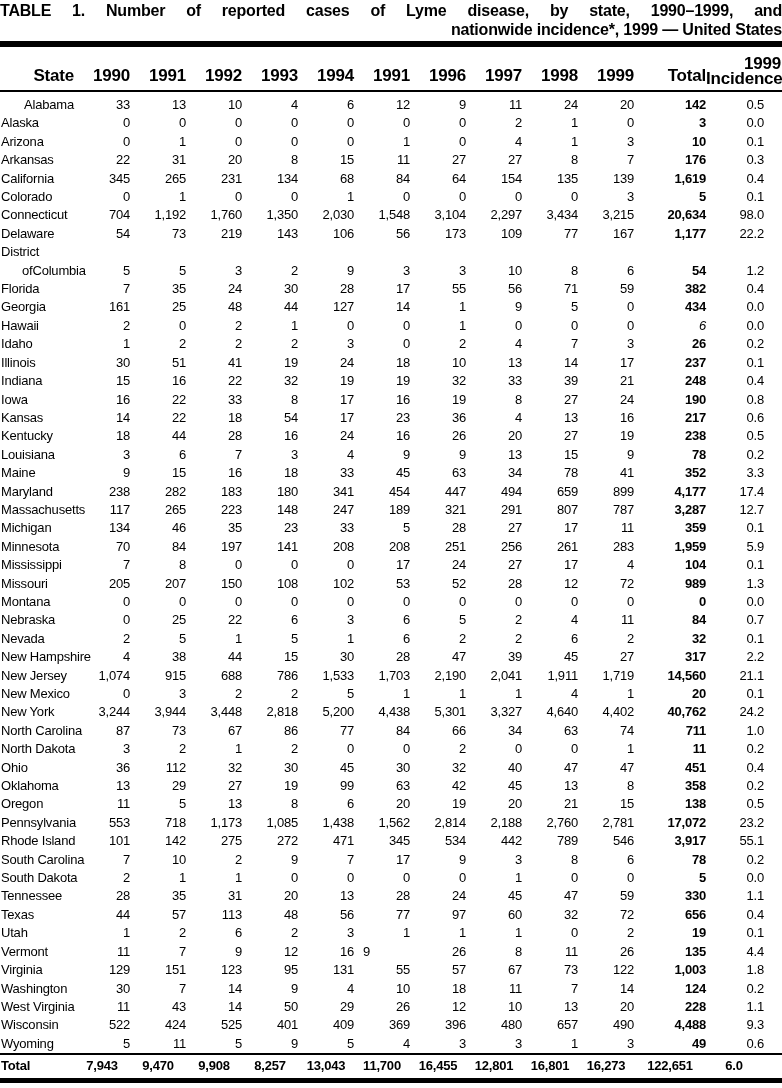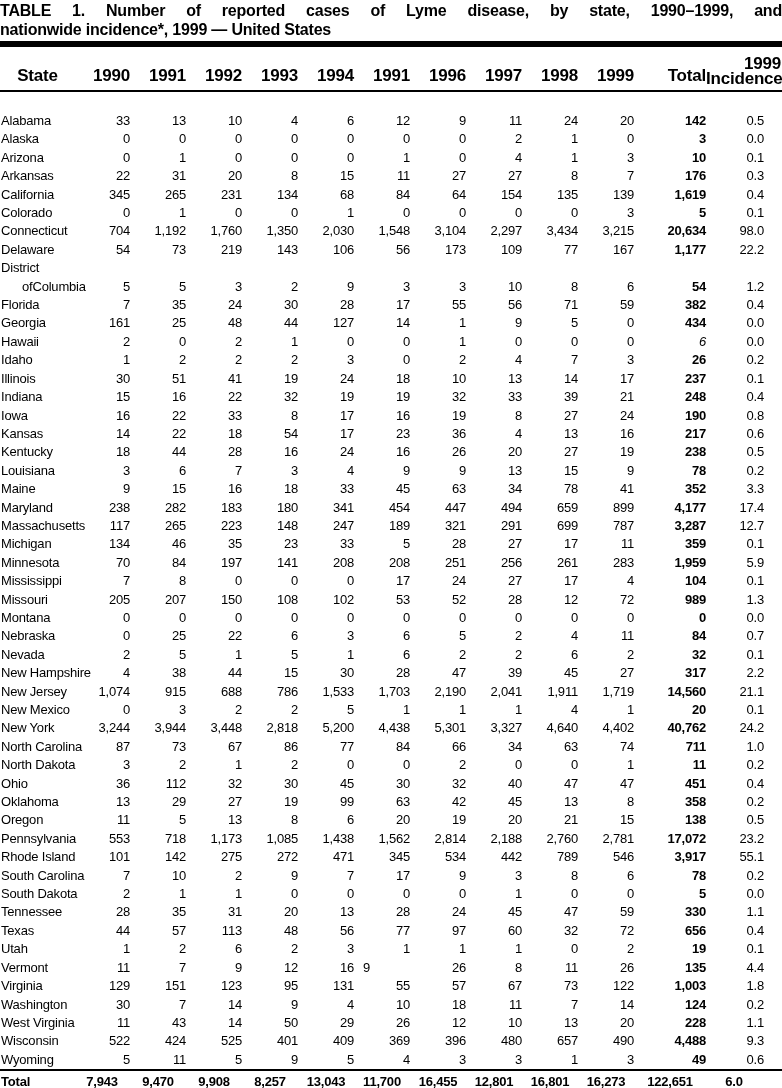--- a/index.html
+++ b/index.html
@@ -13,20 +13,21 @@
   .page { width: 782px; }
 
   
   .title-block { padding-top: 1px; }
   .title-line {
     font-weight: bold;
     font-size: 16px;
     line-height: 19px;
     letter-spacing: -0.2px;
     white-space: nowrap;
+    text-align: right;
   }
   .title-line.justified {
     white-space: normal;
     text-align: justify;
     text-align-last: justify;
   }
 
   .thick-rule { height: 6px; background: #000; margin-top: 2px; }
   .thick-rule.bottom { height: 5px; margin-top: 0; }
 
@@ -43,33 +44,33 @@
 
   thead th {
     font-weight: bold;
     font-size: 17px;
     letter-spacing: -0.2px;
     vertical-align: bottom;
     padding: 9px 0 4px 0;
     border-bottom: 2px solid #000;
     white-space: nowrap;
   }
-  thead th.state { text-align: center; padding-left: 1px; }
+  thead th.state { text-align: right; padding-left: 1px; }
   thead th.num   { text-align: right; margin-top: 44px; }
   thead th.inc   { text-align: right; line-height: 15px; padding-right: 1px; }
 
   tbody td {
     font-size: 13px;
     letter-spacing: -0.2px;
     line-height: 18.4px;
     padding: 0;
     vertical-align: bottom;
     white-space: nowrap;
   }
-  tbody tr:first-child td { padding-top: 20px; }
+  tbody tr:first-child td { padding-top: 4px; text-align: right; }
   td.state { text-align: left; padding-left: 1px; }
   td.num   { text-align: right; }
   td.num.leftq { text-align: left; padding-left: 9px; }
   td.total { font-weight: bold; }
   td.total.italic { font-weight: normal; font-style: italic; }
   td.inc   { padding-right: 18px; }
   .indent2 { padding-left: 21px; }
 
   tfoot td {
     font-weight: bold;
@@ -460,21 +461,21 @@
         <tr>
           <td class="state">Massachusetts</td>
           <td class="num">117</td>
           <td class="num">265</td>
           <td class="num">223</td>
           <td class="num">148</td>
           <td class="num">247</td>
           <td class="num">189</td>
           <td class="num">321</td>
           <td class="num">291</td>
-          <td class="num">699</td>
+          <td class="num">807</td>
           <td class="num">787</td>
           <td class="num total">3,287</td>
           <td class="num inc">12.7</td>
         </tr>
         <tr>
           <td class="state">Michigan</td>
           <td class="num">134</td>
           <td class="num">46</td>
           <td class="num">35</td>
           <td class="num">23</td>

